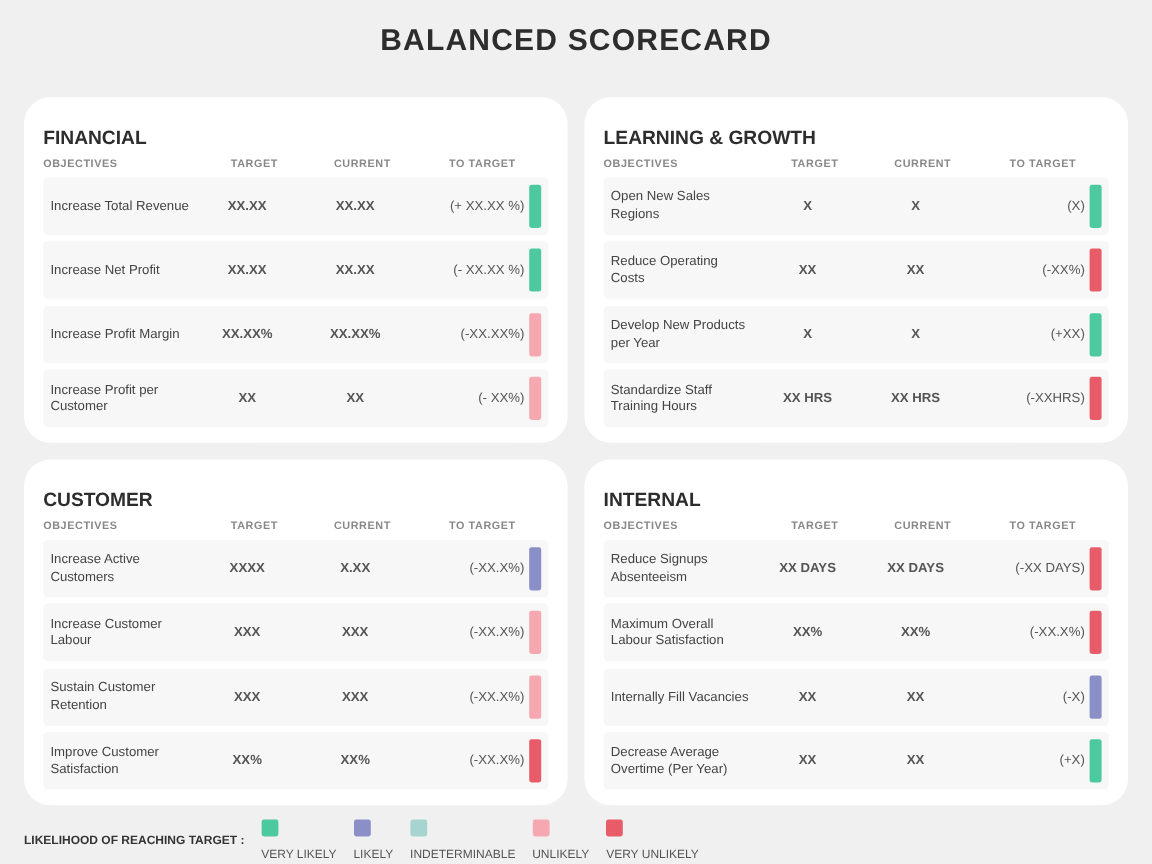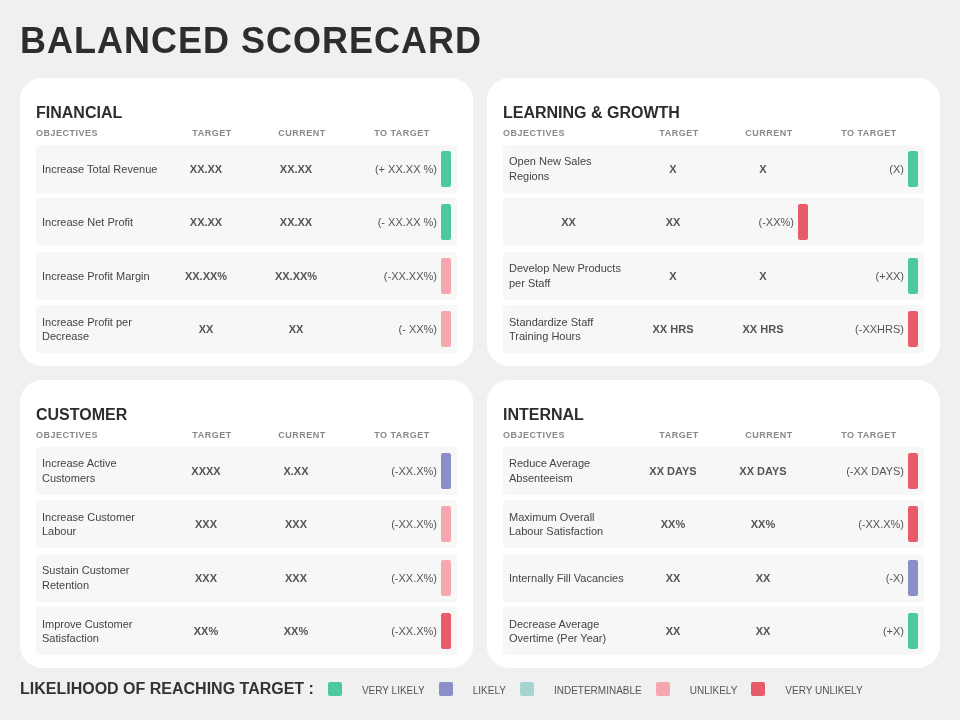--- a/index.html
+++ b/index.html
@@ -5,25 +5,26 @@
     * { box-sizing: border-box; margin: 0; padding: 0; }
     body {
       background: #f0f0f0;
       font-family: 'Arial', sans-serif;
       width: 960px;
       height: 720px;
       overflow: hidden;
       padding: 20px;
     }
     .page-title {
-      font-size: 36px;
+      font-size: 25px;
       font-weight: 900;
       color: #2d2d2d;
       letter-spacing: 1px;
-      margin-bottom: 16px;
+      margin-bottom: 32px;
+      text-align: center;
     }
     .grid {
       display: grid;
       grid-template-columns: 1fr 1fr;
       grid-template-rows: 1fr 1fr;
       gap: 14px;
       height: calc(100% - 90px);
     }
     .card {
       background: #fff;
@@ -105,33 +106,34 @@
 
     .legend {
       display: flex;
       align-items: center;
       gap: 14px;
       margin-top: 12px;
       font-size: 10px;
       color: #555;
     }
     .legend-title {
-      font-size: 16px;
+      font-size: 10px;
       font-weight: 700;
       color: #333;
       text-transform: uppercase;
       text-align: center;
     }
     .legend-item {
       display: flex;
-      align-items: flex-end;
-      gap: 20px;
+      align-items: flex-start;
+      gap: 10px;
       font-size: 10px;
       color: #555;
       text-transform: uppercase;
+      flex-direction: column;
     }
     .legend-dot {
       width: 14px;
       height: 14px;
       border-radius: 2px;
     }
   </style>
 </head>
 <body>
 
@@ -168,21 +170,21 @@
         <div class="row">
           <div class="row-label">Increase Profit Margin</div>
           <div class="row-value">XX.XX%</div>
           <div class="row-value">XX.XX%</div>
           <div class="to-target-cell">
             <span class="to-target-text">(-XX.XX%)</span>
             <div class="bar bar-h unlikely"></div>
           </div>
         </div>
         <div class="row">
-          <div class="row-label">Increase Profit per Decrease</div>
+          <div class="row-label">Increase Profit per Customer</div>
           <div class="row-value">XX</div>
           <div class="row-value">XX</div>
           <div class="to-target-cell">
             <span class="to-target-text">(- XX%)</span>
             <div class="bar bar-h unlikely"></div>
           </div>
         </div>
       </div>
     </div>
     <div class="card">
@@ -197,29 +199,30 @@
         <div class="row">
           <div class="row-label">Open New Sales Regions</div>
           <div class="row-value">X</div>
           <div class="row-value">X</div>
           <div class="to-target-cell">
             <span class="to-target-text">(X)</span>
             <div class="bar bar-h very-likely"></div>
           </div>
         </div>
         <div class="row">
+          <div class="row-label">Reduce Operating Costs</div>
           <div class="row-value">XX</div>
           <div class="row-value">XX</div>
           <div class="to-target-cell">
             <span class="to-target-text">(-XX%)</span>
             <div class="bar bar-h very-unlikely"></div>
           </div>
         </div>
         <div class="row">
-          <div class="row-label">Develop New Products per Staff</div>
+          <div class="row-label">Develop New Products per Year</div>
           <div class="row-value">X</div>
           <div class="row-value">X</div>
           <div class="to-target-cell">
             <span class="to-target-text">(+XX)</span>
             <div class="bar bar-h very-likely"></div>
           </div>
         </div>
         <div class="row">
           <div class="row-label">Standardize Staff Training Hours</div>
           <div class="row-value">XX HRS</div>
@@ -281,21 +284,21 @@
     <div class="card">
       <div class="card-title">INTERNAL</div>
       <div class="col-headers">
         <span>OBJECTIVES</span>
         <span>TARGET</span>
         <span>CURRENT</span>
         <span>TO TARGET</span>
       </div>
       <div class="rows">
         <div class="row">
-          <div class="row-label">Reduce Average Absenteeism</div>
+          <div class="row-label">Reduce Signups Absenteeism</div>
           <div class="row-value">XX DAYS</div>
           <div class="row-value">XX DAYS</div>
           <div class="to-target-cell">
             <span class="to-target-text">(-XX DAYS)</span>
             <div class="bar bar-h very-unlikely"></div>
           </div>
         </div>
         <div class="row">
           <div class="row-label">Maximum Overall Labour Satisfaction</div>
           <div class="row-value">XX%</div>

